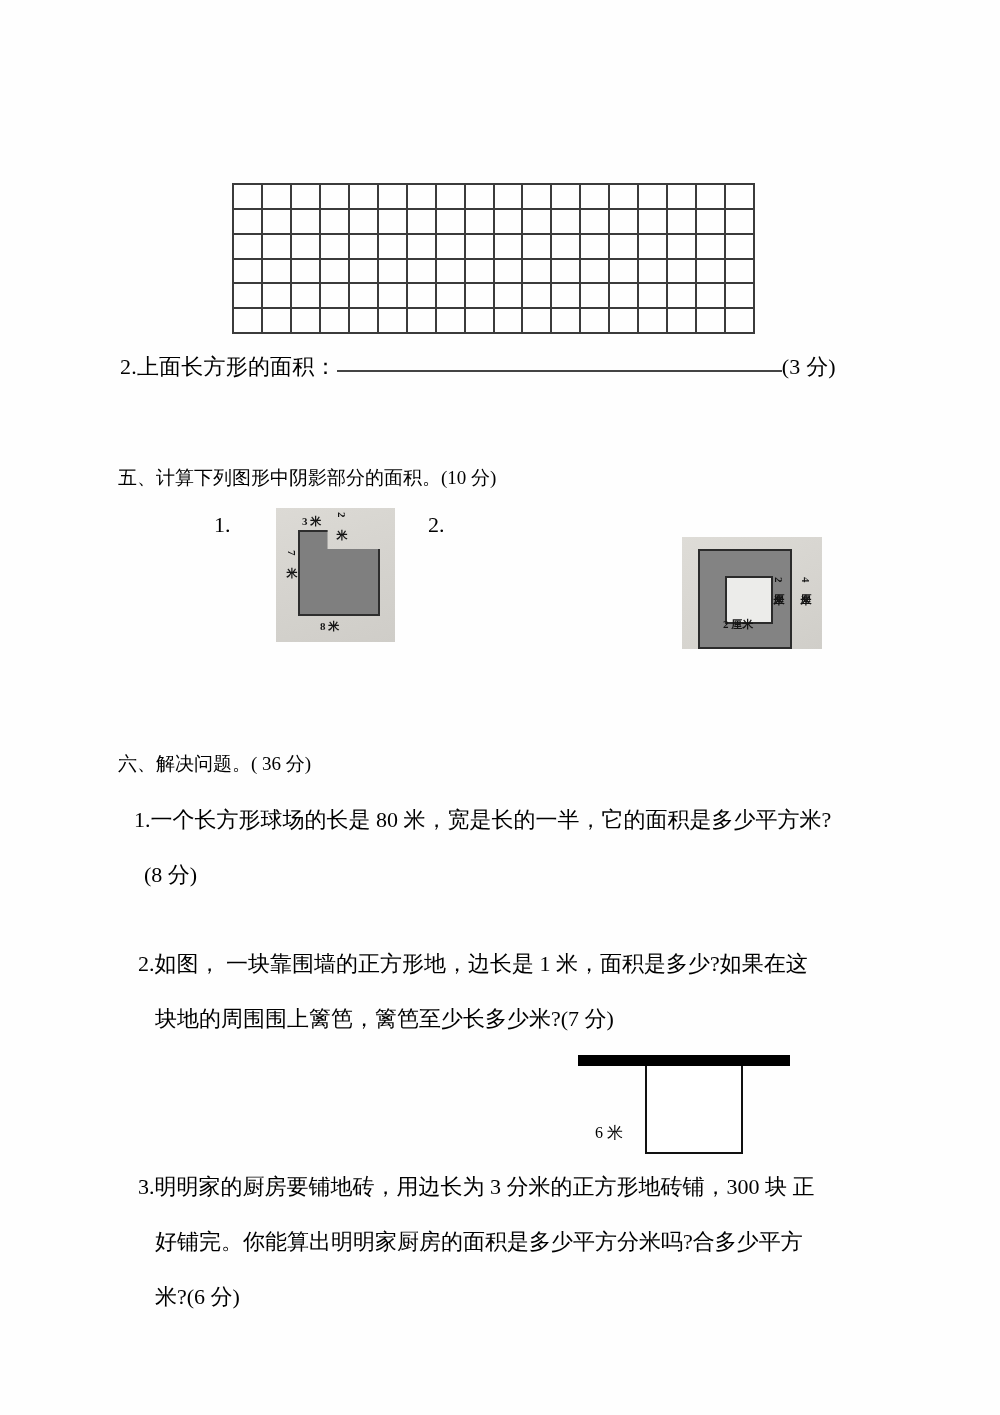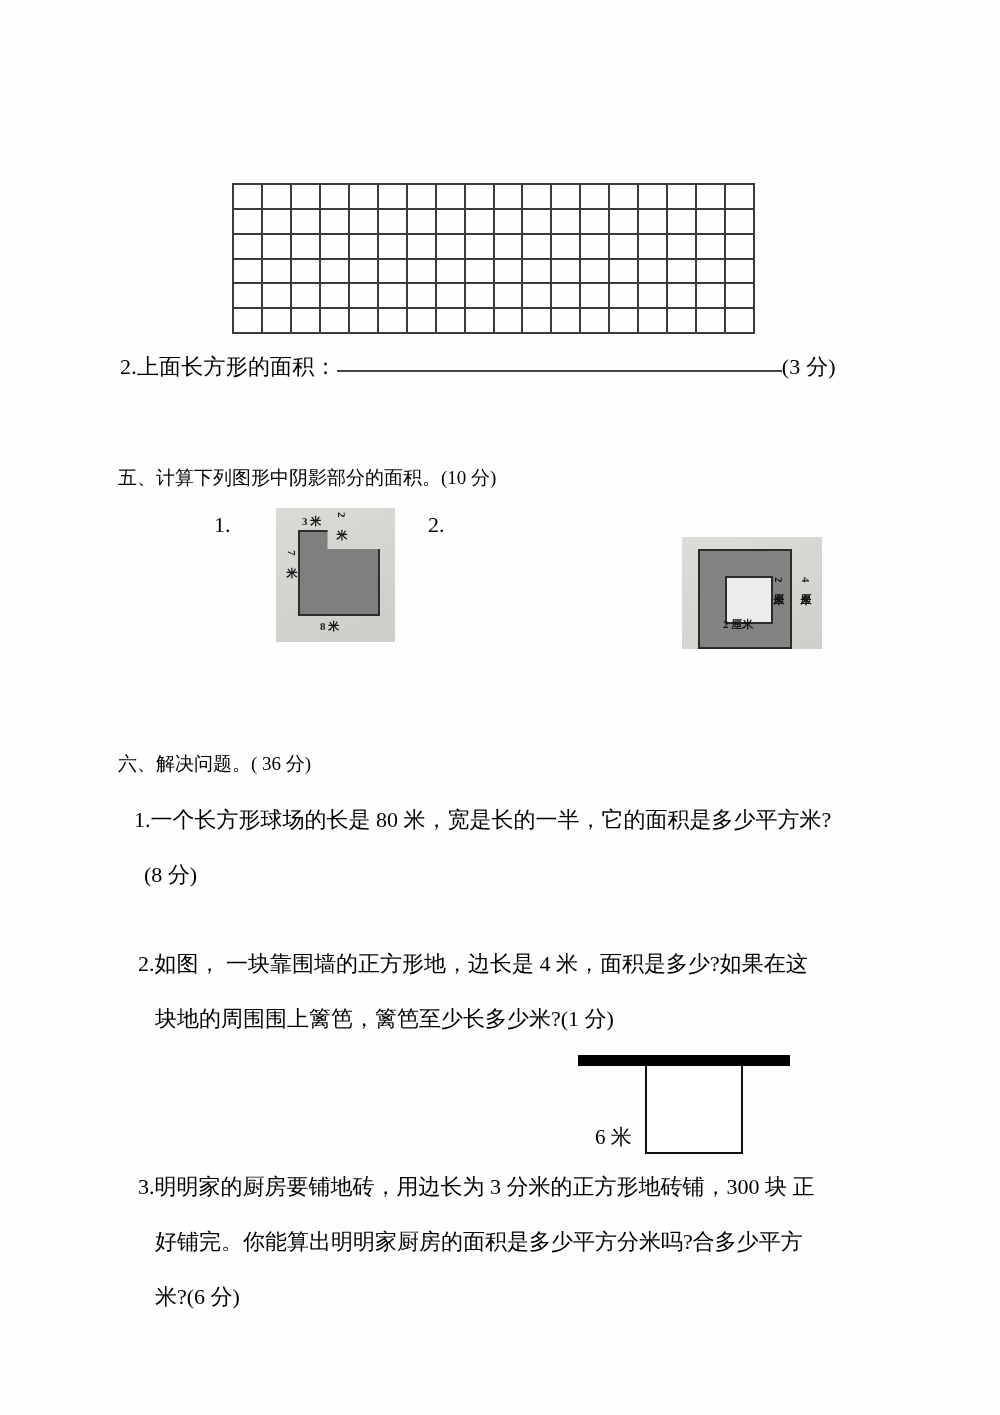--- a/index.html
+++ b/index.html
@@ -150,21 +150,21 @@
     width: 98px; height: 88px;
     border: 2px solid #111;
     border-top: none;
     box-sizing: border-box;
     background: #ffffff;
   }
   #wall-label {
     position: absolute;
     left: 20px;
     top: 68px;
-    font-size: 21px;
+    font-size: 16px;
     white-space: nowrap;
   }
 </style>
 </head>
 <body>
 
 <div class="page">
 
   <div id="grid-figure" style="grid-template-columns: repeat(18, 1fr); grid-template-rows: repeat(6, 1fr);">
       <div class="gcell"></div>
@@ -309,23 +309,23 @@
   </div>
 
   <div class="section-head" style="left:118px; top:748px;">六、解决问题。( 36 分)</div>
 
   <div class="prob" style="left:134px; top:803px;text-align:right;">
     <span>1.</span><span>一个长方形球场的长是 80 米，宽是长的一半，它的面积是多少平方米?</span>
   </div>
   <div class="prob" style="left:144px; top:858px;">(8 分)</div>
 
   <div class="prob" style="left:138px; top:947px;">
-    <span>2.</span><span>如图， 一块靠围墙的正方形地，边长是 4 米，面积是多少?如果在这</span>
-  </div>
-  <div class="prob" style="left:155px; top:1002px;">块地的周围围上篱笆，篱笆至少长多少米?(1 分)</div>
+    <span>2.</span><span>如图， 一块靠围墙的正方形地，边长是 1 米，面积是多少?如果在这</span>
+  </div>
+  <div class="prob" style="left:155px; top:1002px;">块地的周围围上篱笆，篱笆至少长多少米?(7 分)</div>
 
   <div id="wall-diagram">
     <div id="wall-bar"></div>
     <div id="wall-plot"></div>
     <div id="wall-label">6 米</div>
   </div>
 
   <div class="prob" style="left:138px; top:1170px;">
     <span>3.</span><span>明明家的厨房要铺地砖，用边长为 3 分米的正方形地砖铺，300 块  正</span>
   </div>

